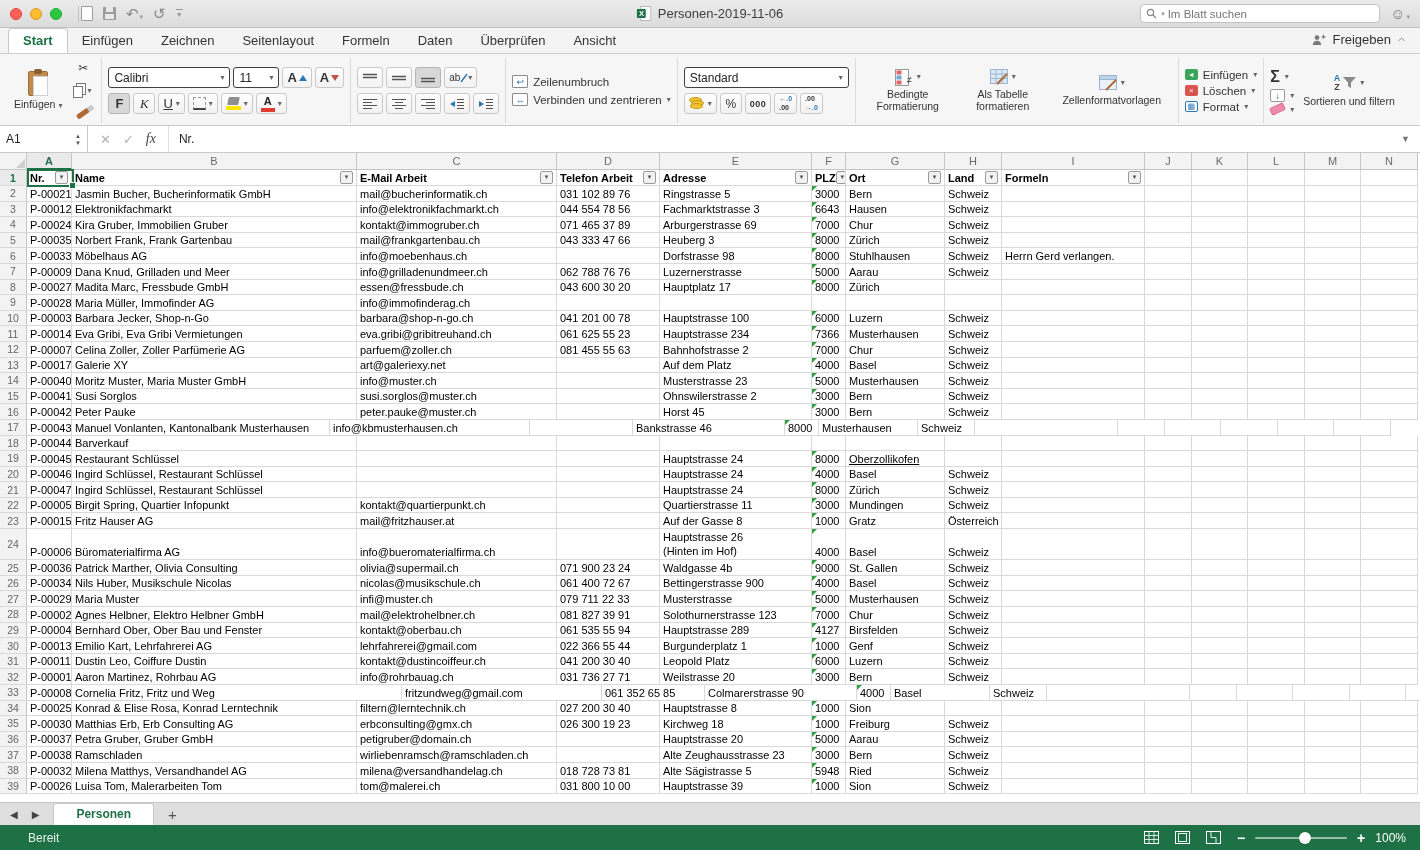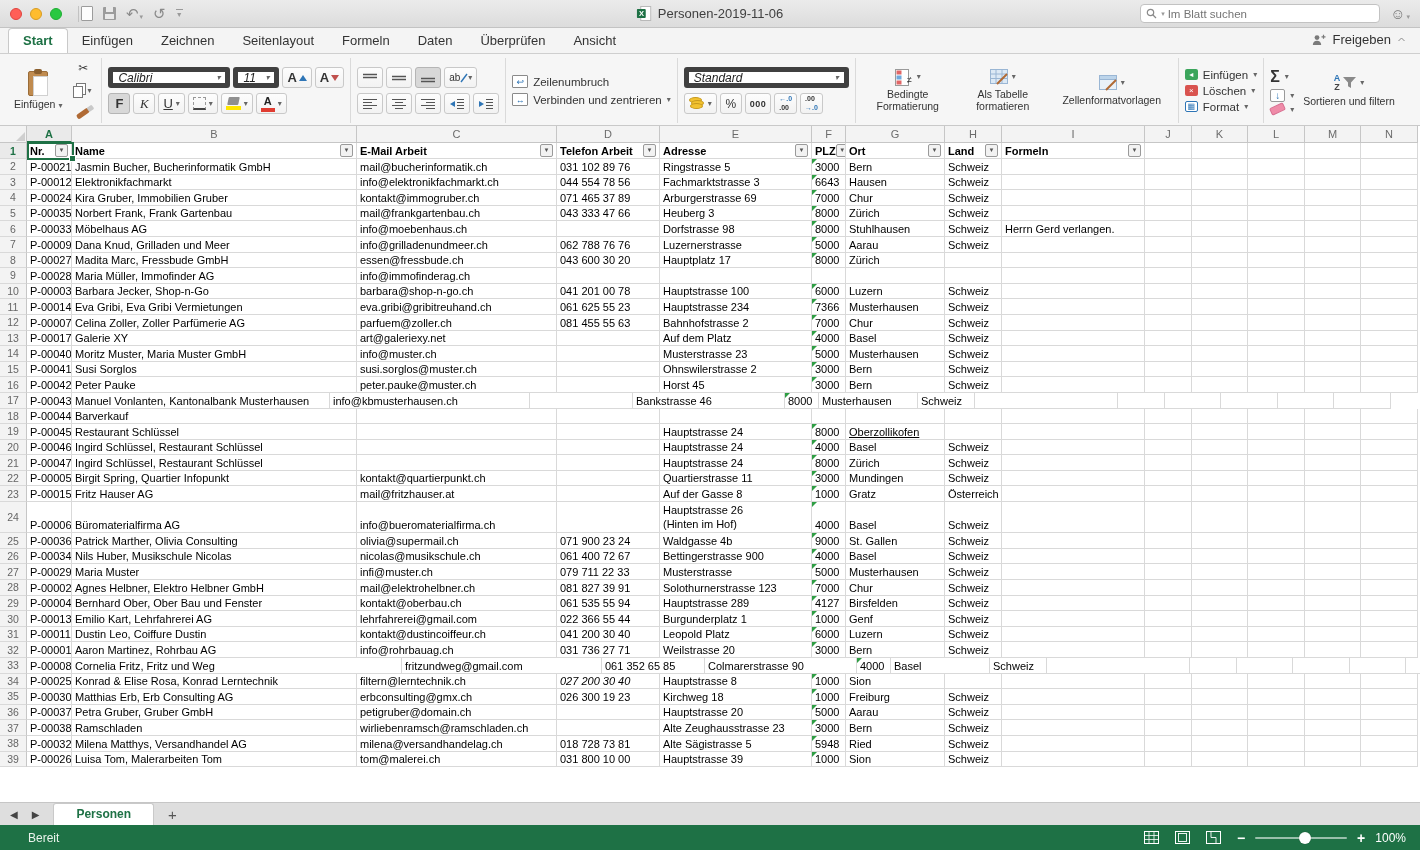--- a/index.html
+++ b/index.html
@@ -43,21 +43,21 @@
   .ribbon { height:72px; background:#f6f6f6; border-bottom:1px solid #c9c9c9; display:flex; align-items:stretch; padding:4px 4px 2px; }
   .rgroup { display:flex; align-items:center; padding:0 6px; border-right:1px solid #dadada; gap:5px; }
   .rcol { display:flex; flex-direction:column; justify-content:center; gap:5px; }
   .rrow { display:flex; align-items:center; gap:3px; }
   .btn { background:linear-gradient(#fdfdfd,#f2f2f2); border:1px solid #c9c9c9; border-radius:3px;
     display:inline-flex; align-items:center; justify-content:center; min-width:22px; height:21px; padding:0 4px; font-size:12px; color:#333; }
   .btn.pressed { background:#d8d8d8; border-color:#b5b5b5; }
   .btn.flat { border:none; background:transparent; }
   .bigbtn { display:flex; flex-direction:column; align-items:center; justify-content:center; gap:3px;
     font-size:10.5px; color:#333; line-height:1.1; text-align:center; padding:2px 4px; }
-  .combo { border:5px solid #404040; background:#fff; border-radius:3px; height:21px; display:flex; align-items:center; padding:0 5px; font-size:12px; color:#222;font-style:italic; }
+  .combo { border:1px solid #404040; background:#fff; border-radius:3px; height:21px; display:flex; align-items:center; padding:0 5px; font-size:12px; color:#222; }
   .combo .car { margin-left:auto; font-size:8px; color:#666; padding-left:6px; }
   .caret { font-size:8px; color:#666; }
   
   .clipboard { width:20px; height:25px; background:#c08b4f; border:1px solid #9a6c38; border-radius:2px; position:relative; }
   .clipboard::before { content:""; position:absolute; left:5px; top:-3px; width:8px; height:5px; background:#8a5f2f; border-radius:2px; }
   .clipboard::after { content:""; position:absolute; left:4px; top:4px; width:13px; height:18px; background:#fff; border:1px solid #d0d0d0; }
   .copy-ic { width:10px; height:12px; border:1px solid #777; background:#fff; box-shadow:3px -3px 0 -1px #fff, 3px -3px 0 0 #777; margin:3px 0 0 -2px; }
   .brush-ic { width:14px; height:5px; background:#b06a34; border-radius:2px; transform:rotate(-35deg); position:relative; }
   .brush-ic::after { content:""; position:absolute; right:-5px; top:0; width:6px; height:5px; background:#c9c9c9; border-radius:1px; }
   
@@ -462,20 +462,36 @@
           <svg width="16" height="13" viewBox="0 0 16 13">
             <path d="M1 1h13l-5 5.5V12l-3-1.8V6.5z" fill="#8a8a8a"></path>
           </svg>
             <span class="caret">▾</span>
         </span>
         <span class="lbl2">Sortieren und filtern</span>
       </div>
     </div>
   </div>
 
+  <div class="fbar">
+    <div class="namebox">
+      <span>A1</span>
+      <span class="stepper">
+          <span>▲</span>
+          <span>▼</span>
+        </span>
+    </div>
+    <div class="fb-btns">
+      <span class="fb-x">✕</span>
+      <span class="fb-ck">✓</span>
+      <span class="fb-fx">fx</span>
+    </div>
+    <div class="fb-content">Nr.</div>
+    <span class="fb-caret">▼</span>
+  </div>
 
   <div class="gridwrap">
     <div class="colheads" id="col-headers">
         <div class="corner"></div>
         <div class="colhdr sel" style="width: 45px;">A</div>
         <div class="colhdr" style="width: 285px;">B</div>
         <div class="colhdr" style="width: 200px;">C</div>
         <div class="colhdr" style="width: 103px;">D</div>
         <div class="colhdr" style="width: 152px;">E</div>
         <div class="colhdr" style="width: 34px;">F</div>
@@ -1571,21 +1587,21 @@
           <div class="rownum">34</div>
           <div class="cell" style="width: 45px;">
             <span>P-00025</span>
           </div>
           <div class="cell" style="width: 285px;">
             <span>Konrad &amp; Elise Rosa, Konrad Lerntechnik</span>
           </div>
           <div class="cell" style="width: 200px;">
             <span>filtern@lerntechnik.ch</span>
           </div>
-          <div class="cell" style="width: 103px; font-style: italic;">
+          <div class="cell" style="width: 103px;">
             <span>027 200 30 40</span>
           </div>
           <div class="cell" style="width: 152px;">
             <span>Hauptstrasse 8</span>
           </div>
           <div class="cell num" style="width: 34px;">
             <div class="tri"></div>
             <span>1000</span>
           </div>
           <div class="cell" style="width: 99px;">

